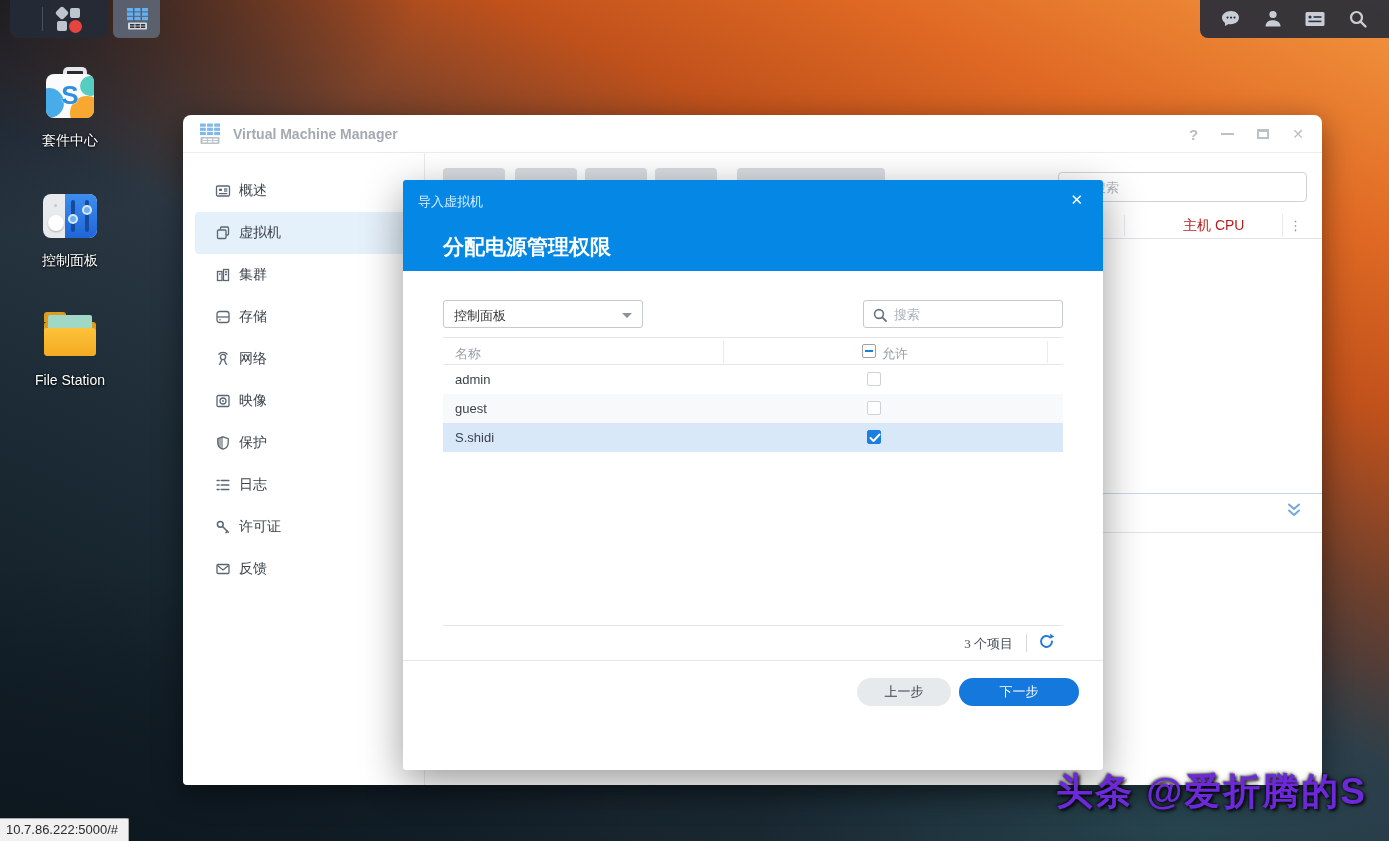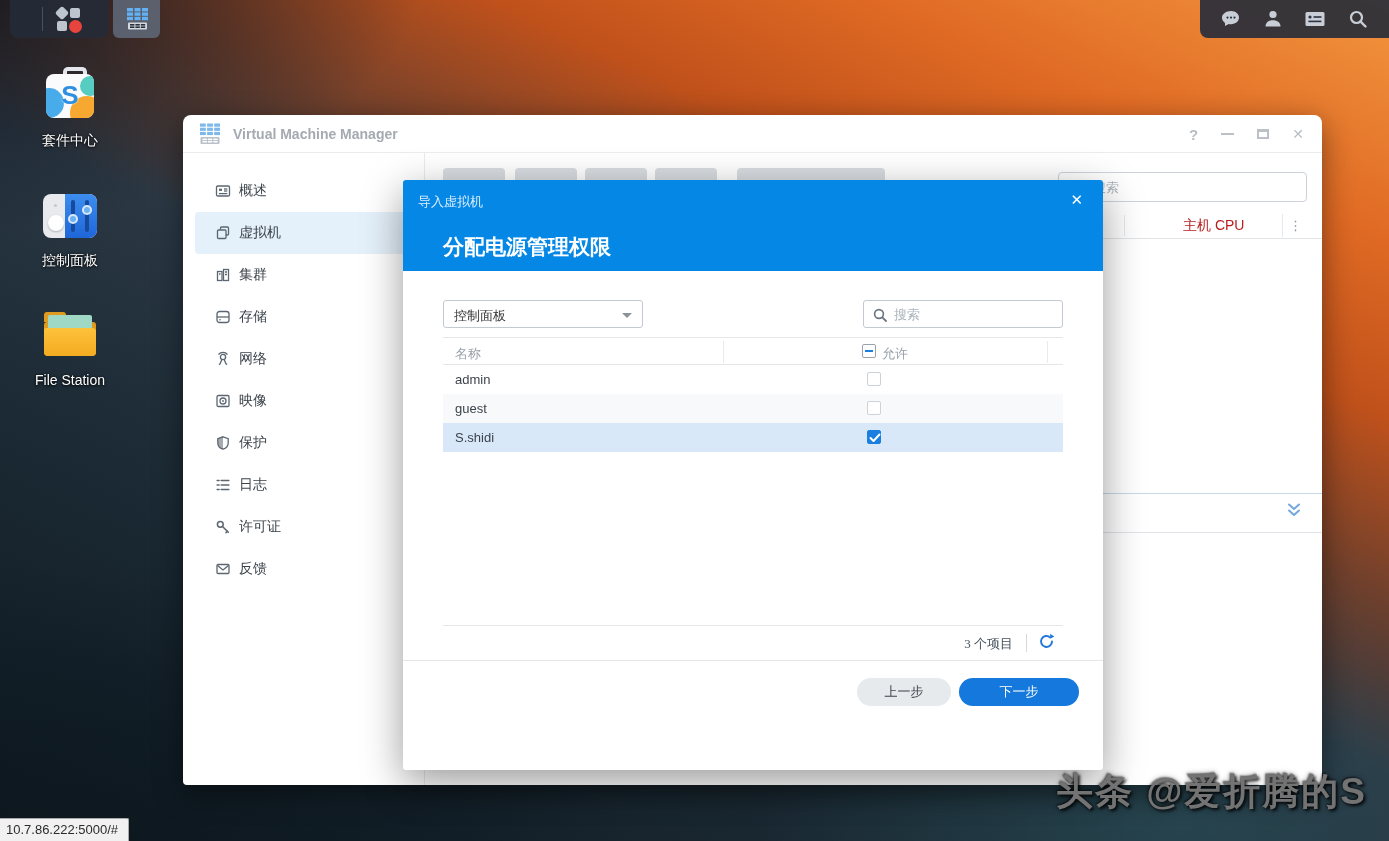--- a/index.html
+++ b/index.html
@@ -125,21 +125,21 @@
   .tbl-bottom { position:absolute; left:40px; top:445px; width:620px; border-top:1px solid #e4e7ea; height:34px;font-family:Liberation Serif, serif; }
   .count { position:absolute; right:50px; top:9px; font-size:13px; color:#46505a; }
   .vsep { position:absolute; right:36px; top:8px; width:1px; height:18px; background:#d5d9dd; }
   .refresh { position:absolute; right:8px; top:7px; cursor:pointer; }
   .dlg-footline { position:absolute; left:0; top:480px; width:100%; height:1px; background:#e4e7ea; }
   .btn { position:absolute; top:498px; height:28px; border:none; border-radius:14px; font-size:13px; font-family:"Liberation Sans",sans-serif; cursor:pointer; }
   .btn-back { left:454px; width:94px; background:#e7eaed; color:#3c434b; }
   .btn-next { left:556px; width:120px; background:#1478dc; color:#fff; }
 
   
-  .watermark { position:absolute; right:22px; bottom:24px; font-size:37px; font-weight:bold; letter-spacing:2px; color:#737373;
+  .watermark { position:absolute; right:22px; bottom:24px; font-size:37px; font-weight:bold; letter-spacing:2px; color:#6d28d9;
     text-shadow:2px 2px 3px rgba(0,0,0,.8), -1px -1px 2px rgba(0,0,0,.55), 0 0 6px rgba(0,0,0,.4); }
   .status-tip { position:absolute; left:0; bottom:0; height:23px; background:#f1f1f1; border-top:1px solid #a9a9a9; border-right:1px solid #a9a9a9; border-radius:0 2px 0 0;
     font-size:13px; color:#2b2b2b; padding:3px 10px 0 6px; }
 </style>
 </head>
 <body>
 
 <div class="tb-left">
   <div class="divider"></div>
   <div class="launcher">

